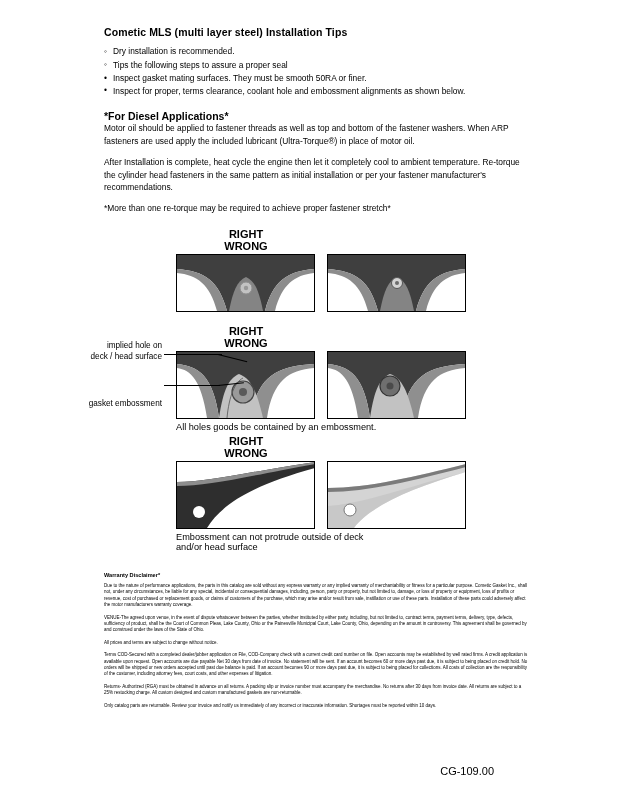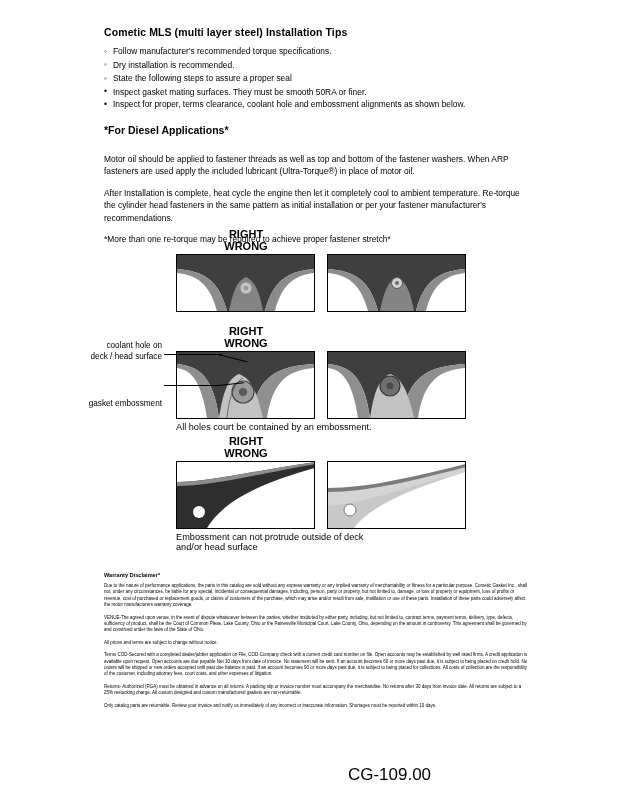--- a/index.html
+++ b/index.html
@@ -6,55 +6,54 @@
   body{width:618px;height:800px;font-family:"Liberation Sans",sans-serif;color:#000;position:relative;overflow:hidden;}
   .page{position:absolute;left:0;top:0;width:618px;height:800px;}
   .content{position:absolute;left:104px;top:26px;width:420px;}
   h1.title{font-size:10.5px;font-weight:bold;margin:0 0 7px 0;letter-spacing:0.1px;}
   ul.bullets{list-style:none;margin:0;padding:0;}
   ul.bullets>li{font-size:8.4px;line-height:12.6px;margin:0 0 1px 0;padding-left:9px;position:relative;}
   ul.bullets>li:before{content:"\25E6";position:absolute;left:0;top:-0.5px;font-size:8.5px;}
   ul.sub{list-style:none;margin:1px 0 0 0;padding:0;}
   ul.sub>li{font-size:8.4px;line-height:12.6px;padding-left:9px;position:relative;}
   ul.sub>li:before{content:"\2022";position:absolute;left:0;top:-0.5px;font-size:8.5px;}
-  h2.sub-title{font-size:10.5px;font-weight:bold;margin:13px 0 17px 0;}
+  h2.sub-title{font-size:10.5px;font-weight:bold;margin:13px 0 0 0;}
   p.body{font-size:8.4px;line-height:12.4px;margin:0 0 9px 0;}
   p.body.last{margin-bottom:0;}
 
   
   .figures{position:absolute;left:176px;top:228px;width:290px;}
   .lbl-row{display:flex;flex-direction:column;}
   .lbl{font-size:11px;font-weight:bold;text-align:center;font-family:"Liberation Sans",sans-serif;}
   .cap{font-size:9.2px;margin:3px 0 0 0;}
   .imgs{display:flex;}
   .panel{border:1px solid #000;overflow:hidden;position:relative;background:#fff;}
 
   
   .callout{position:absolute;font-size:8.2px;text-align:right;line-height:11px;}
   .lead{position:absolute;background:#000;height:1px;}
 
   
   .warranty{position:absolute;left:104px;top:572px;width:424px;}
   .w-title{font-size:5.6px;font-weight:bold;margin:0 0 5px 0;}
   .w-p{font-size:4.5px;line-height:6.4px;margin:0 0 6px 0;text-align:left;}
-  .docnum{position:absolute;left:0;top:765px;width:599px;text-align:center;font-size:17px;}
+  .docnum{position:absolute;left:0;top:765px;width:494px;text-align:right;font-size:11px;}
   .docnum span{margin-left:180px;}
 </style>
 </head>
 <body>
 
 <div class="page">
 
   <div class="content">
     <h1 class="title">Cometic MLS (multi layer steel) Installation Tips</h1>
 
     <ul class="bullets">
-      <li>Follow manufacturer's recommended torque specifications.</li>
       <li>Dry installation is recommended.</li>
-      <li>State the following steps to assure a proper seal</li>
+      <li>Tips the following steps to assure a proper seal</li>
     </ul>
     <ul class="sub">
       <li>Inspect gasket mating surfaces.  They must be smooth 50RA or finer.</li>
       <li>Inspect for proper, terms clearance, coolant hole and embossment alignments as shown below.</li>
     </ul>
 
     <h2 class="sub-title">*For Diesel Applications*</h2>
     <p class="body">Motor oil should be applied to fastener threads as well as top and bottom of the fastener washers.  When ARP fasteners are used apply the included lubricant (Ultra-Torque®) in place of motor oil.</p>
     <p class="body">After Installation is complete, heat cycle the engine then let it completely cool to ambient temperature. Re-torque the cylinder head fasteners in the same pattern as initial installation or per your fastener manufacturer's recommendations.</p>
     <p class="body last">*More than one re-torque may be required to achieve proper fastener stretch*</p>
@@ -119,25 +118,25 @@
           <rect x="0" y="0" width="138" height="66" fill="#ffffff"></rect>
           <path d="M0,0 H138 V12 C100,14 80,24 74,66 H42 C36,24 22,14 0,12 Z" fill="#3f3f3f"></path>
           <path d="M0,12 C22,14 36,24 42,66 H30 C24,28 14,18 0,16 Z" fill="#8f8f8f"></path>
           <path d="M138,12 C100,14 80,24 74,66 H90 C96,28 112,18 138,16 Z" fill="#8f8f8f"></path>
           <path d="M42,66 C46,38 52,26 62,22 C74,26 80,40 86,66 Z" fill="#c2c2c2"></path>
           <circle cx="62" cy="34" r="10" fill="#6f6f6f" stroke="#333" stroke-width="1.2"></circle>
           <circle cx="62" cy="34" r="3.5" fill="#4a4a4a"></circle>
         </svg>
       </div>
     </div>
-    <div class="cap">All holes court be contained by an embossment.</div>
+    <div class="cap">All holes goods be contained by an embossment.</div>
   </div>
 
   <div class="callout" style="left:22px;top:340px;width:140px;">
-    <div>coolant hole on</div>
+    <div>implied hole on</div>
     <div>deck / head surface</div>
   </div>
   <div class="lead" style="left:164px;top:354px;width:58px;"></div>
   <div class="lead" style="left:218px;top:354px;width:30px;transform:rotate(14deg);transform-origin:left center;"></div>
 
   <div class="callout" style="left:58px;top:398px;width:104px;">gasket embossment</div>
   <div class="lead" style="left:164px;top:385px;width:56px;"></div>
   <div class="lead" style="left:218px;top:385px;width:26px;transform:rotate(-6deg);transform-origin:left center;"></div>
 
   <div class="figures" style="top:435px;">

